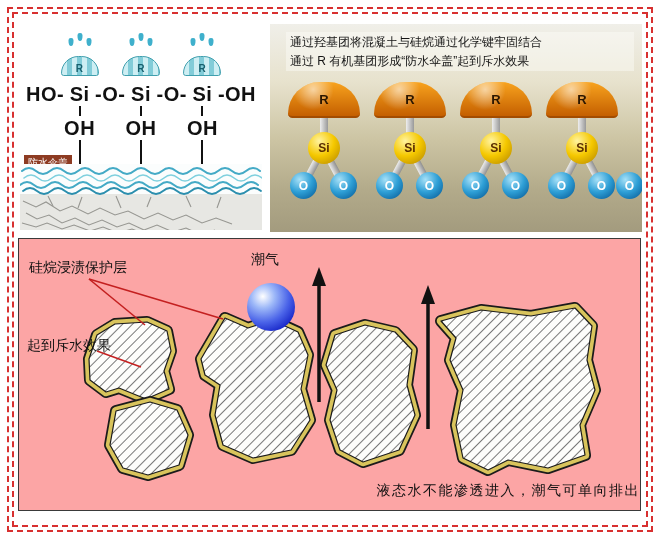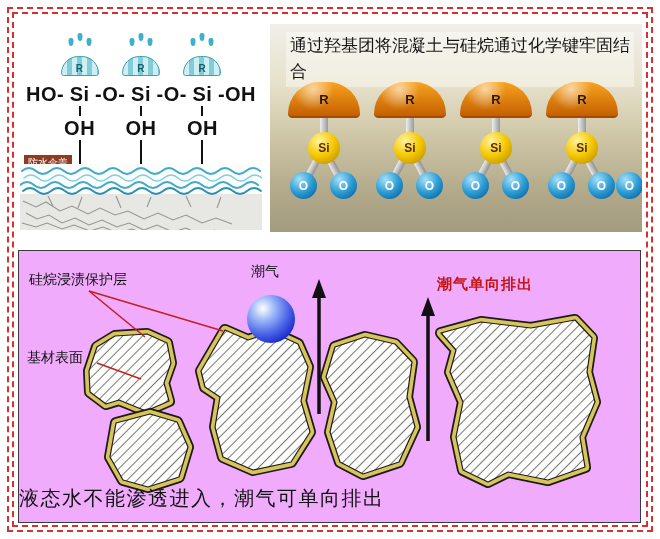--- a/index.html
+++ b/index.html
@@ -28,47 +28,47 @@
   .drops i:nth-child(2){margin-top:-5px;}
   .surface-label{position:absolute;left:6px;bottom:62px;background:#8d3b22;color:#fff;
     font-size:10px;padding:1px 4px;line-height:1.3;}
   .texture{position:absolute;left:2px;right:2px;bottom:2px;height:66px;}
   .texture svg{width:100%;height:100%;display:block;}
   .tw1{stroke:#44aac6;stroke-width:2;} .tw2{stroke:#7fd0de;stroke-width:1.6;} .tw3{stroke:#2c8fae;stroke-width:1.8;}
 
   
   .panel-right{position:relative;flex:1;height:208px;overflow:hidden;
     background:linear-gradient(#f0efe9 0%,#e7e2cd 28%,#cdc5a4 55%,#b2aa8a 80%,#a39b7e 100%);}
-  .pr-caption{position:absolute;left:16px;top:8px;right:8px;font-size:17px;color:#151515;
+  .pr-caption{position:absolute;left:16px;top:8px;right:8px;font-size:12px;color:#151515;
     line-height:1.55;background:rgba(252,252,248,.45);padding:1px 4px;}
   .dome{position:absolute;width:72px;height:36px;border-radius:36px 36px 5px 5px;z-index:2;
     background:radial-gradient(circle at 35% 22%,rgba(255,255,255,.6),rgba(255,255,255,0) 38%),
                linear-gradient(#f8a31e,#c45f00);
     border-bottom:2px solid #a34c00;display:flex;align-items:center;justify-content:center;box-sizing:border-box;}
   .dome b{font-size:13px;color:#2b1600;font-weight:bold;}
   .stem{position:absolute;width:8px;height:18px;background:linear-gradient(90deg,#eee,#999);z-index:1;border-radius:2px;}
   .si-sphere{position:absolute;width:32px;height:32px;border-radius:50%;z-index:2;
     background:radial-gradient(circle at 35% 28%,#fff3a0,#f5c800 48%,#b78900 95%);
     display:flex;align-items:center;justify-content:center;font-size:12px;font-weight:bold;color:#5a2d00;}
   .o-sphere{position:absolute;width:27px;height:27px;border-radius:50%;z-index:2;
     background:radial-gradient(circle at 35% 28%,#a6e0f7,#2e9fd6 48%,#075a96 95%);
     display:flex;align-items:center;justify-content:center;font-size:12px;font-weight:bold;color:#fff;}
   .bond{position:absolute;width:7px;height:44px;border-radius:3px;z-index:1;top:124px;
     background:linear-gradient(90deg,#ececec,#8f8f8f);transform-origin:top center;}
   .bond.l{transform:rotate(-28deg);} .bond.r{transform:rotate(28deg);}
 
   
-  .panel-bottom{position:relative;margin-top:18px;width:621px;height:271px;border:1.5px solid #3a3a3a;background:#f0abfc;}
+  .panel-bottom{position:relative;margin-top:6px;width:621px;height:271px;border:1.5px solid #3a3a3a;background:#fca5a5;}
   .panel-bottom svg.scene{position:absolute;inset:0;width:100%;height:100%;}
   .lbl{position:absolute;font-size:14px;color:#111;line-height:1.2;}
   .lbl-red{position:absolute;font-size:15px;font-weight:bold;color:#c41414;letter-spacing:1px;}
   .water-sphere{position:absolute;left:228px;top:44px;width:48px;height:48px;border-radius:50%;
     background:radial-gradient(circle at 33% 28%,#ffffff,#9db8f8 25%,#4a63e8 55%,#1726c8 80%,#0b149a 100%);}
-  .bottom-caption{position:absolute;bottom:10px;left:0;right:0;text-align:left;
-    font-size:20px;color:#111;letter-spacing:1.5px;}
+  .bottom-caption{position:absolute;bottom:10px;left:0;right:0;text-align:right;
+    font-size:14px;color:#111;letter-spacing:1.5px;}
   .edge{fill:none;stroke:#1b1b1b;stroke-width:12;stroke-linejoin:round;}
   .coat{fill:none;stroke:#d9c45c;stroke-width:8.5;stroke-linejoin:round;}
   .bodyp{fill:url(#hatch);stroke:#1b1b1b;stroke-width:1.2;stroke-linejoin:round;}
 </style>
 </head>
 <body>
 
 <div id="stage">
   <div class="frame-outer"></div>
   <div class="frame-inner"></div>
@@ -150,20 +150,21 @@
               <path d="M2,59 l14,4 l11,-4 l15,6 l12,-4 l16,6 l13,-4 l15,6 l14,-4 l15,6 l13,-4 l16,6 l14,-4 l16,5"></path>
               <path d="M28,32 l5,10 M62,33 l-4,11 M96,32 l5,12 M131,33 l-4,10 M166,32 l5,11 M201,33 l-4,11"></path>
             </g>
           </svg>
         </div>
       </div>
 
       <div class="panel-right">
         <div class="pr-caption">
           <div>通过羟基团将混凝土与硅烷通过化学键牢固结合</div>
+          <div>通过 R 有机基团形成“防水伞盖”起到斥水效果</div>
         </div>
 
         <span class="stem" style="left:50px;top:92px;"></span>
         <span class="stem" style="left:136px;top:92px;"></span>
         <span class="stem" style="left:222px;top:92px;"></span>
         <span class="stem" style="left:308px;top:92px;"></span>
 
         <span class="bond l" style="left:50px;"></span>
         <span class="bond r" style="left:50px;"></span>
         <span class="bond l" style="left:136px;"></span>
@@ -254,21 +255,20 @@
         <g fill="#111">
           <line x1="300" y1="163" x2="300" y2="44" stroke="#111" stroke-width="3.5"></line>
           <polygon points="300,28 293,47 307,47"></polygon>
           <line x1="409" y1="190" x2="409" y2="62" stroke="#111" stroke-width="3.5"></line>
           <polygon points="409,46 402,65 416,65"></polygon>
         </g>
       </svg>
 
       <span class="lbl" style="left:10px;top:20px;">硅烷浸渍保护层</span>
       <span class="lbl" style="left:232px;top:12px;text-align:center;">潮气</span>
-      <span class="lbl-red" style="left:418px;top:24px;">潮气单向排出</span>
-      <span class="lbl" style="left:8px;top:98px;">基材表面</span>
+      <span class="lbl" style="left:8px;top:98px;">起到斥水效果</span>
 
       <div class="water-sphere"></div>
 
       <div class="bottom-caption">液态水不能渗透进入，潮气可单向排出</div>
     </div>
   </div>
 </div>
 
 </body></html>

